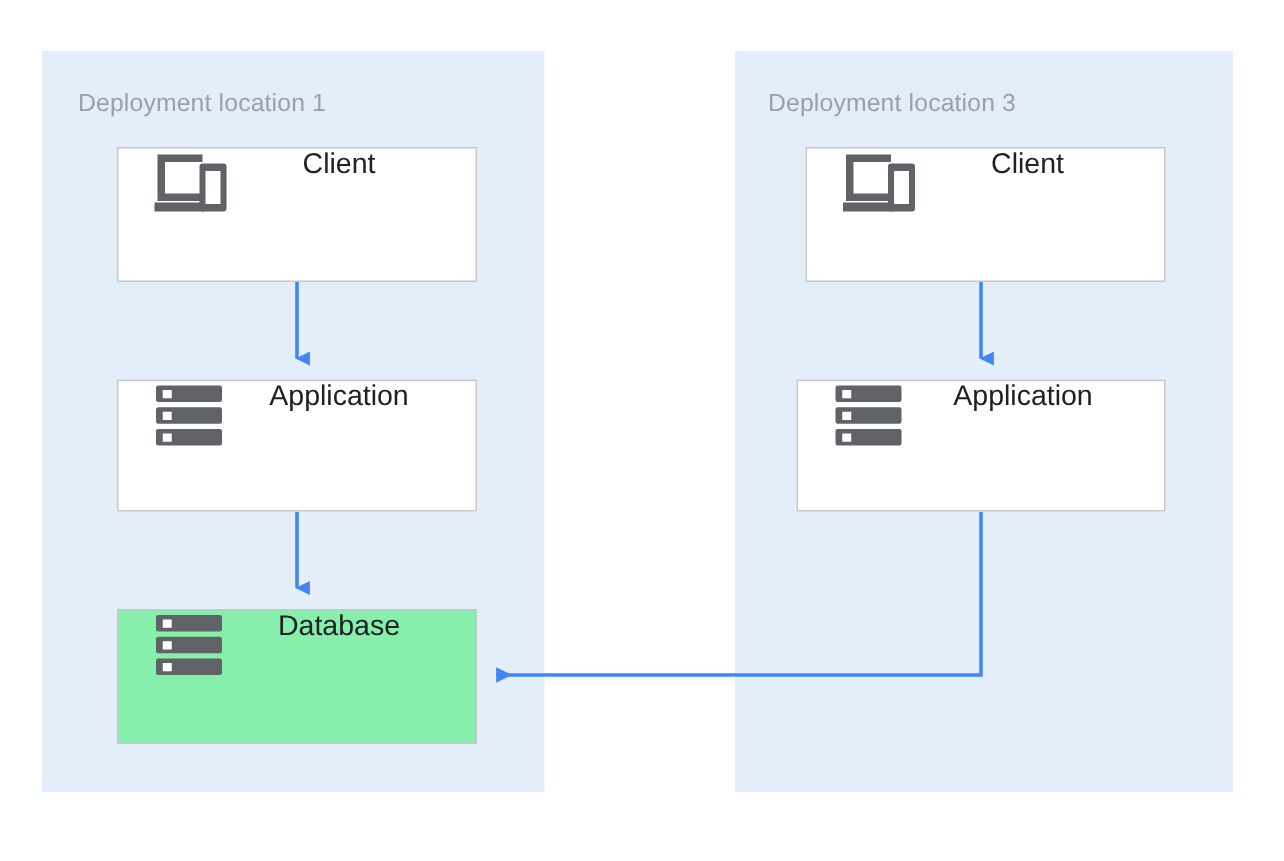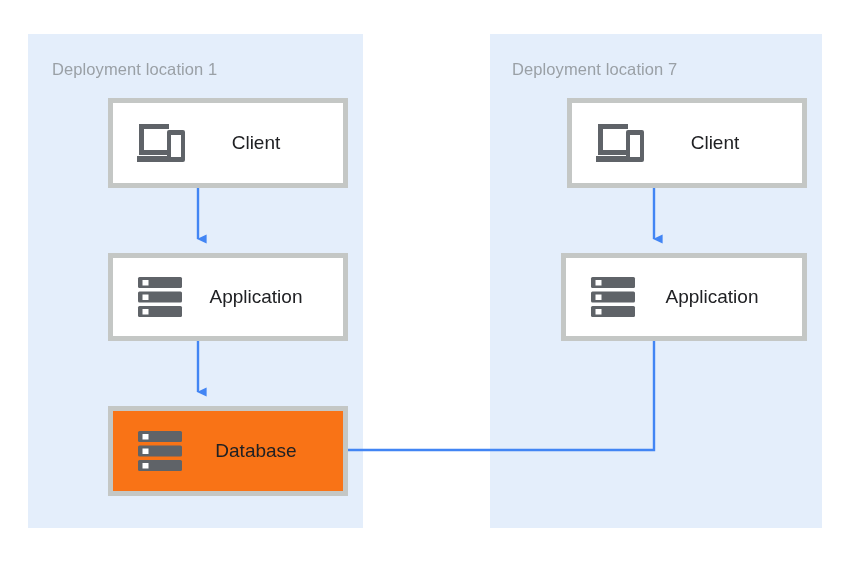--- a/index.html
+++ b/index.html
@@ -29,25 +29,24 @@
     position: absolute;
     color: #9aa0a6;
     font-size: 16.5px;
     font-family: "Liberation Sans", sans-serif;
     white-space: nowrap;
     letter-spacing: 0.1px;
   }
   .node {
     position: absolute;
     background: #ffffff;
-    border: 5px solid #a16207;
+    border: 1px solid #a16207;
     box-sizing: border-box;
     display: flex;
-    align-items: center;
-    margin-left: 30px;
+    align-items: flex-start;
   }
   .node-icon {
     flex: 0 0 auto;
     margin-left: 22px;
     width: 52px;
     height: 46px;
     display: flex;
     align-items: center;
     justify-content: center;
   }
@@ -72,21 +71,21 @@
 </style>
 </head>
 <body>
 
 <div id="canvas">
 
   <div class="zone" id="zone-box-0" style="left: 28px; top: 34px; width: 335px; height: 494px; background: rgb(228, 238, 251);"></div>
   <div class="zone-title" id="zone-title-0" style="left: 52px; top: 60px; color: rgb(154, 160, 166);">Deployment location 1</div>
 
   <div class="zone" id="zone-box-1" style="left: 490px; top: 34px; width: 332px; height: 494px; background: rgb(228, 238, 251);"></div>
-  <div class="zone-title" id="zone-title-1" style="left: 512px; top: 60px; color: rgb(154, 160, 166);">Deployment location 7</div>
+  <div class="zone-title" id="zone-title-1" style="left: 512px; top: 60px; color: rgb(154, 160, 166);">Deployment location 3</div>
 
   <svg class="edges" viewBox="0 0 856 574">
     <defs>
       <marker id="arrowhead-down" markerWidth="10" markerHeight="10" refX="4.6" refY="8.6" orient="auto" markerUnits="userSpaceOnUse">
         <polygon points="0,0 9.2,0 4.6,9.6" fill="#4285f4"></polygon>
       </marker>
       <marker id="arrowhead-left" markerWidth="12" markerHeight="12" refX="10.2" refY="5.2" orient="auto" markerUnits="userSpaceOnUse">
         <polygon points="10.4,0 10.4,10.4 0,5.2" fill="#4285f4"></polygon>
       </marker>
     </defs>
@@ -127,21 +126,21 @@
         <rect x="5.5" y="5" width="6" height="5.5" fill="#ffffff"></rect>
         <rect x="1" y="16.5" width="44" height="11" rx="1.5" fill="#5f6368"></rect>
         <rect x="5.5" y="19.5" width="6" height="5.5" fill="#ffffff"></rect>
         <rect x="1" y="31" width="44" height="11" rx="1.5" fill="#5f6368"></rect>
         <rect x="5.5" y="34" width="6" height="5.5" fill="#ffffff"></rect>
       </svg>
     </div>
     <div class="node-label">Application</div>
   </div>
 
-  <div class="node" id="node-2" style="left: 78px; top: 406px; width: 240px; height: 90px; background: #f97316; border-color: rgb(196, 199, 197);">
+  <div class="node" id="node-2" style="left: 78px; top: 406px; width: 240px; height: 90px; background: #86efac; border-color: rgb(196, 199, 197);">
     <div class="node-icon">
       <svg width="48" height="44" viewBox="0 0 48 44" aria-hidden="true">
         <rect x="1" y="2" width="44" height="11" rx="1.5" fill="#5f6368"></rect>
         <rect x="5.5" y="5" width="6" height="5.5" fill="#ffffff"></rect>
         <rect x="1" y="16.5" width="44" height="11" rx="1.5" fill="#5f6368"></rect>
         <rect x="5.5" y="19.5" width="6" height="5.5" fill="#ffffff"></rect>
         <rect x="1" y="31" width="44" height="11" rx="1.5" fill="#5f6368"></rect>
         <rect x="5.5" y="34" width="6" height="5.5" fill="#ffffff"></rect>
       </svg>
     </div>

